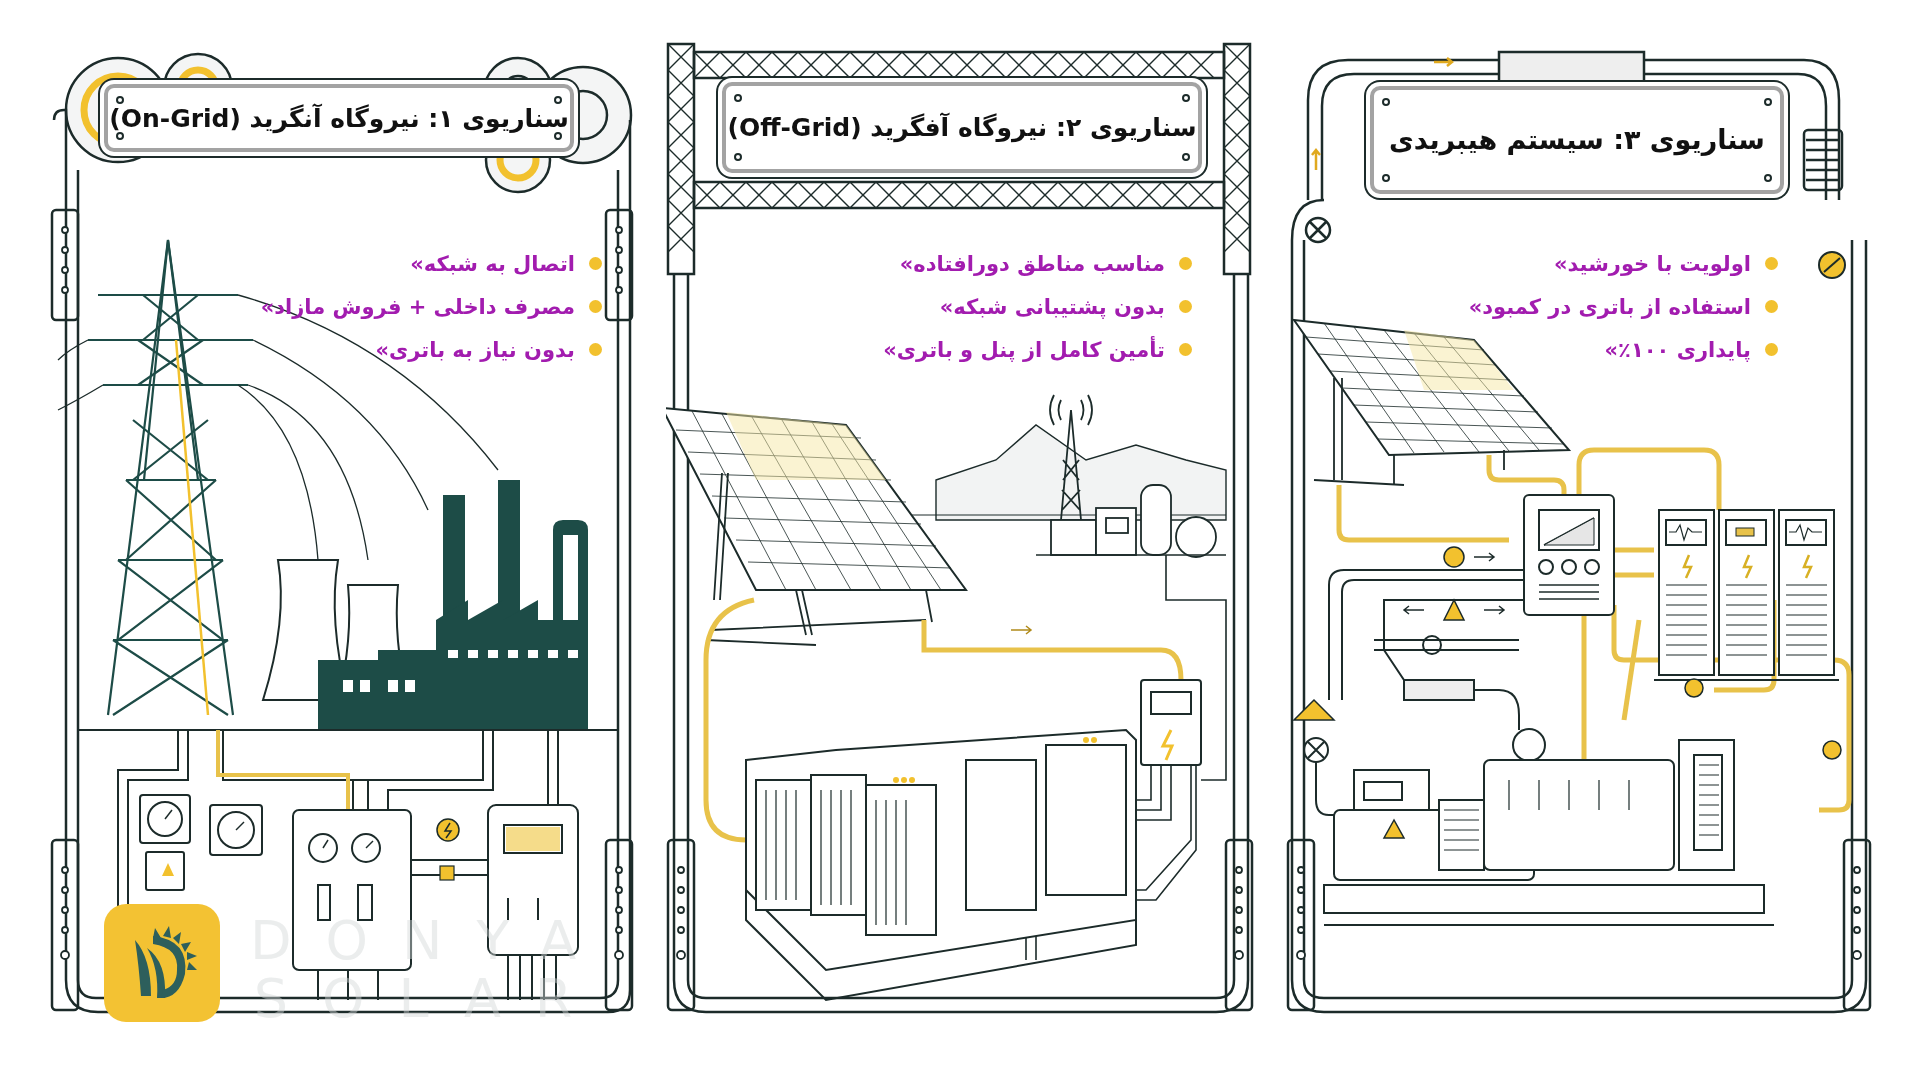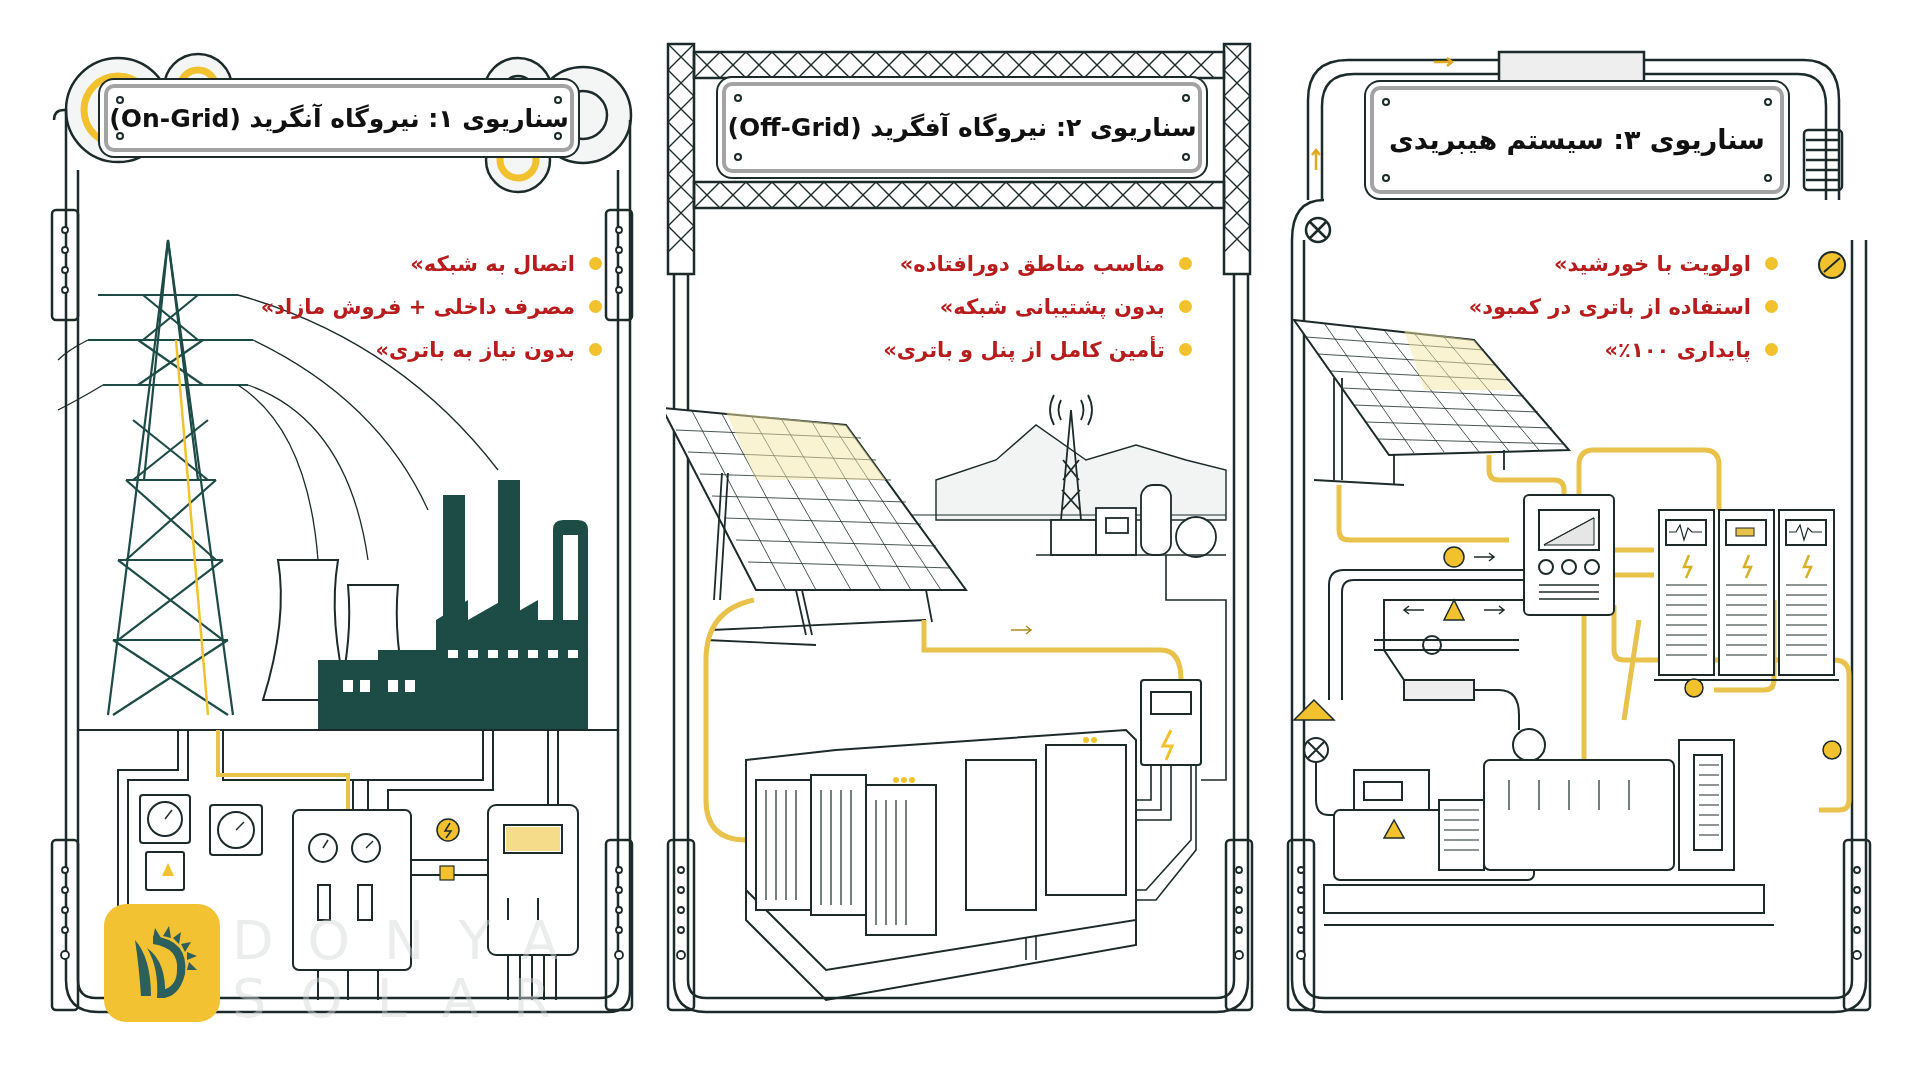--- a/index.html
+++ b/index.html
@@ -36,41 +36,42 @@
   #panel-2 .title-box { left: 56px; top: 42px; width: 480px; height: 91px; font-size: 25px; }
   #panel-3 .title-box { left: 86px; top: 46px; width: 414px; height: 108px; font-size: 27px; line-height: 1.35; }
 
   .bullets {
     position: absolute;
     direction: rtl;
     list-style: none;
     font-family: "DejaVu Sans", sans-serif;
     font-weight: bold;
     font-size: 21px;
-    color: #b91c1c;
+    color: #a21caf;
   }
   .bullets li { display: flex; align-items: center; height: 43px; white-space: nowrap; }
   .bullets .dot { width: 13px; height: 13px; border-radius: 50%; background: #f2c12e; margin-left: 14px; flex: none; }
 
   #panel-1 .bullets { right: 34px; top: 202px; }
   #panel-2 .bullets { right: 64px; top: 202px; margin-left: 20px; }
   #panel-3 .bullets { right: 96px; top: 202px; }
 
   .illus { position: absolute; left: 0; top: 0; width: 100%; height: 100%; pointer-events: none; }
 
   .logo {
     position: absolute; left: 104px; top: 904px; width: 116px; height: 118px;
     background: #f3c233; border-radius: 22px;
     display: flex; align-items: center; justify-content: center;
   }
   .watermark {
-    position: absolute; left: 232px; top: 912px;
+    position: absolute; left: 250px; top: 912px;
     font-family: "DejaVu Sans", sans-serif;
     font-size: 54px; letter-spacing: 34px; line-height: 58px;
     color: rgba(210,215,215,0.45);
+    text-align: center;
   }
 </style>
 </head>
 <body>
 
 <div class="panel" id="panel-1">
   <svg class="frame" viewBox="0 0 588 985">
 
     <g fill="#f4f5f5" stroke="#1c2b2a" stroke-width="2.5">
       <circle cx="70" cy="70" r="52"></circle>

